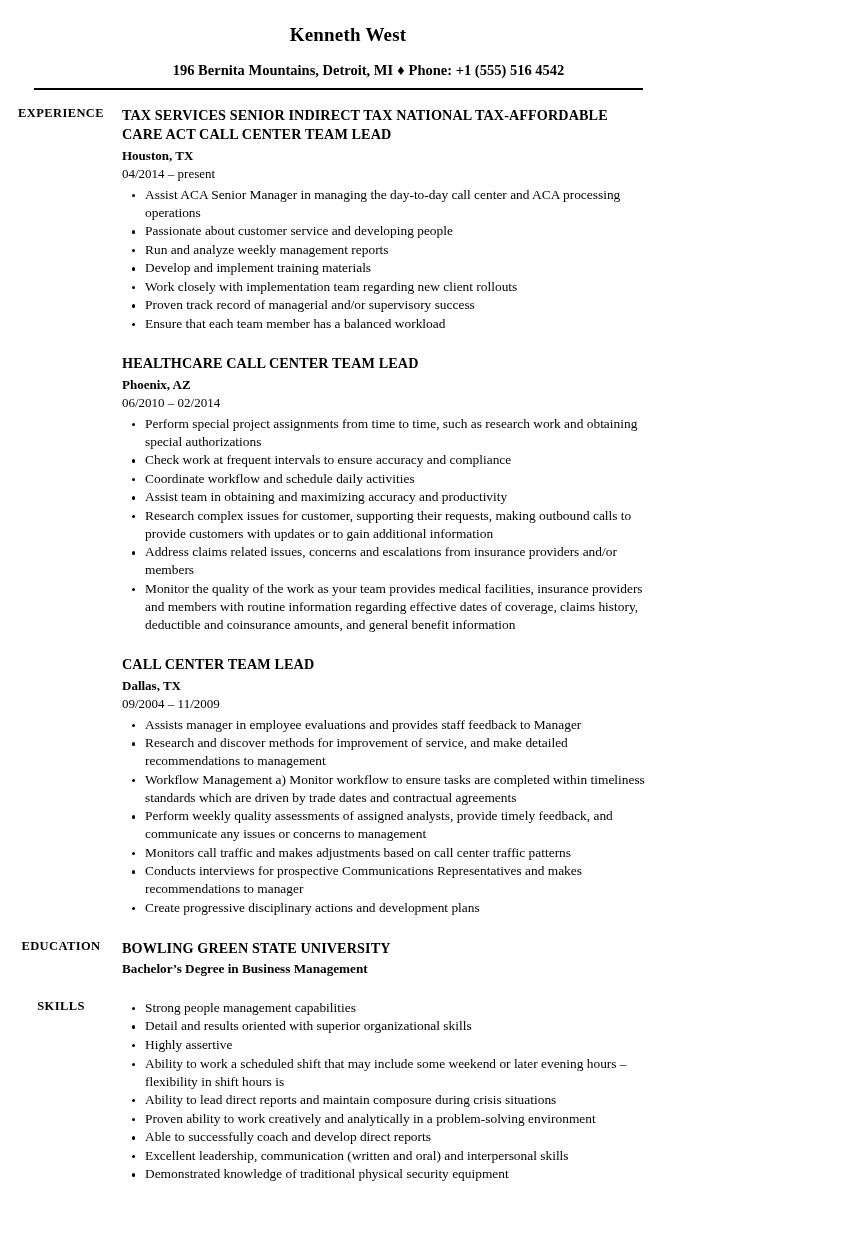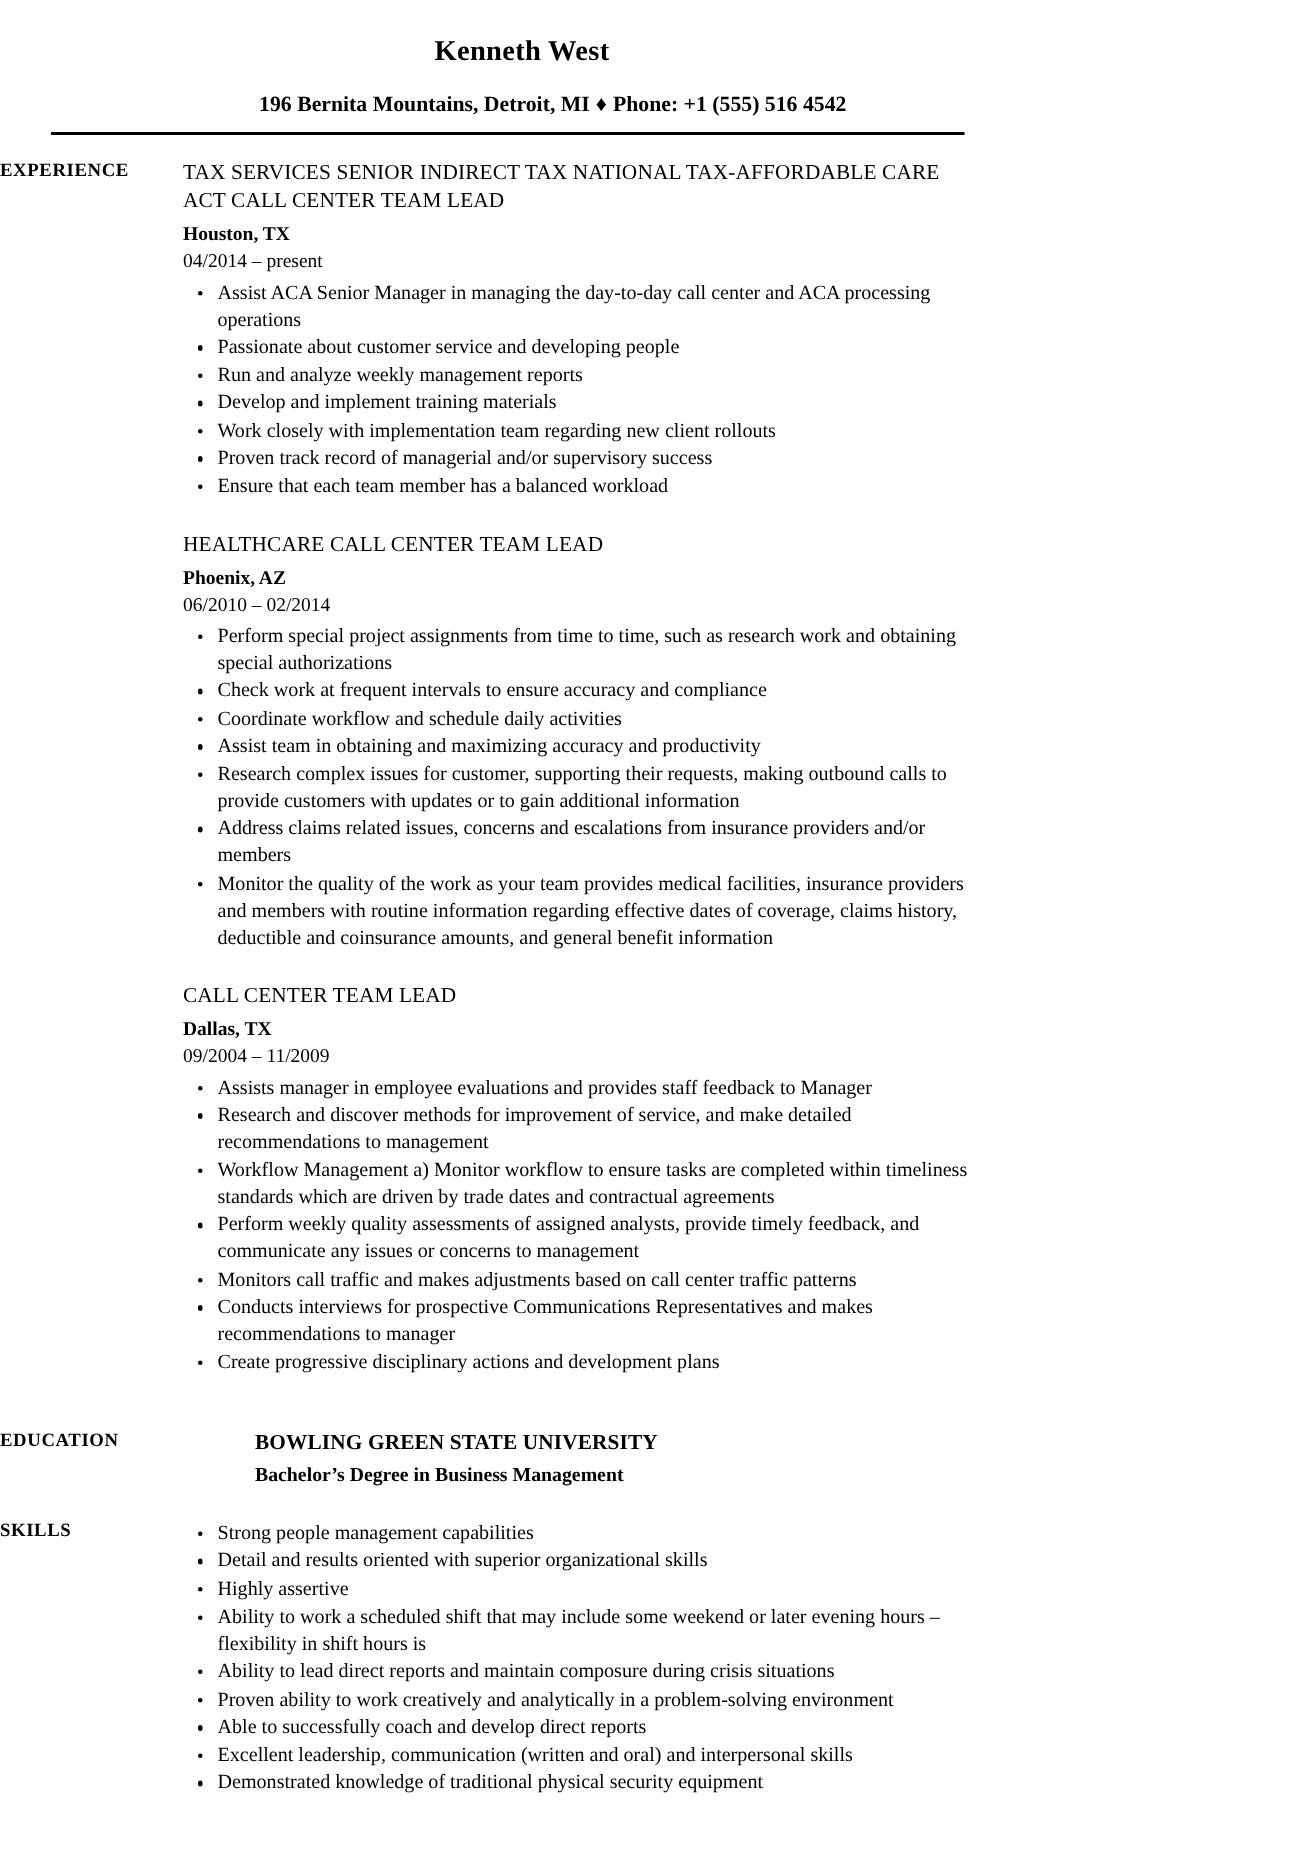--- a/index.html
+++ b/index.html
@@ -60,38 +60,39 @@
   }
   .sec-label {
     width: 122px;
     flex: 0 0 122px;
     box-sizing: border-box;
     font-size: 12.5px;
     font-weight: bold;
     letter-spacing: 0.4px;
     line-height: 1.25;
     white-space: nowrap;
+    text-align: center;
   }
   .sec-body {
     flex: 1 1 auto;
     padding-right: 48px;
     box-sizing: border-box;
   }
 
   #experience-section { margin-top: 16px; }
-  #education-section  { margin-top: 35px; gap: 48px; }
+  #education-section  { margin-top: 21px; }
   #skills-section     { margin-top: 21px; }
 
   
   .job { margin-bottom: 0; }
   .job + .job { margin-top: 21px; }
 
   .job-title {
     font-size: 14.2px;
-    font-weight: normal;
+    font-weight: bold;
     line-height: 1.33;
     letter-spacing: 0.1px;
   }
   .job-location {
     font-size: 13px;
     font-weight: bold;
     line-height: 1.3;
     margin-top: 4px;
   }
   .job-dates {

